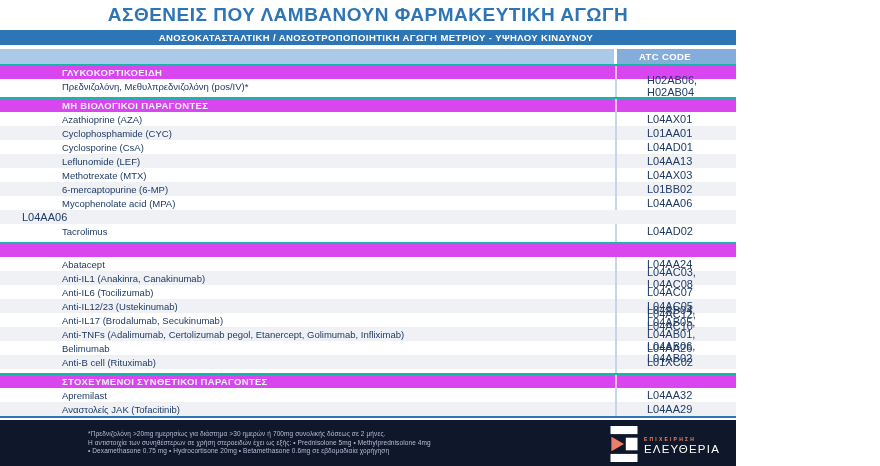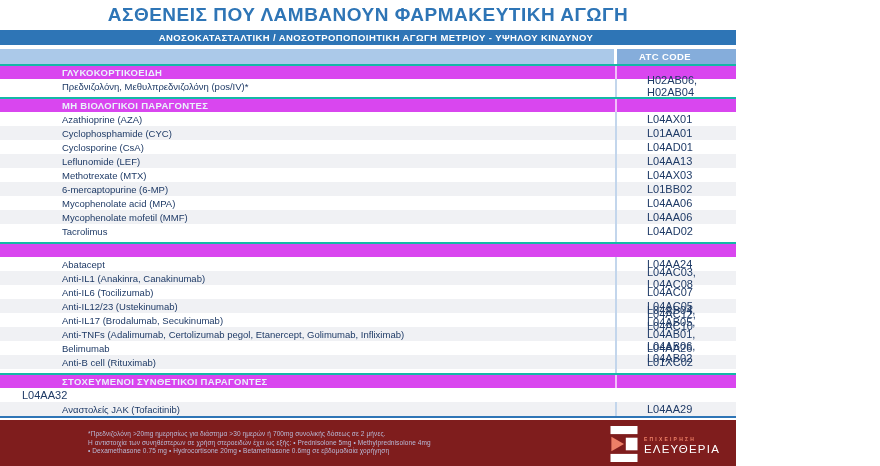--- a/index.html
+++ b/index.html
@@ -39,21 +39,21 @@
   .data-row .cell-l{padding-left:62px;border-right:2px solid #C3D6EC;color:#1E3A66;font-size:9.5px;}
   .data-row .cell-r{color:#1E3A66;font-size:11px;}
   .data-row.alt{background:#F0F1F4;}
 
   .section-gap{height:4px;}
   .section-gap .cell-l{border-right:2px solid #C3D6EC;}
 
   .bottom-line{height:2px;background:#2E75B6;}
 
   .footer{
-    margin-top:auto;height:46px;background:#7f1d1d;position:relative;
+    margin-top:auto;height:46px;background:#0f172a;position:relative;
     display:flex;align-items:center;
   }
   .footnotes{
     padding-left:88px;color:#B9BCD9;font-size:6.5px;line-height:8.5px;letter-spacing:.1px;
   }
   .logo{
     position:absolute;right:16px;top:6px;display:flex;align-items:center;gap:6px;
   }
   .logo-text{display:flex;flex-direction:column;line-height:1;}
   .logo-top{color:#EE8068;font-size:5px;font-weight:700;letter-spacing:2.2px;margin-bottom:2px;}
@@ -114,21 +114,20 @@
       </div>
       <div class="cols data-row alt">
         <div class="cell-l">6-mercaptopurine (6-MP)</div>
         <div class="cell-r">L01BB02</div>
       </div>
       <div class="cols data-row">
         <div class="cell-l">Mycophenolate acid (MPA)</div>
         <div class="cell-r">L04AA06</div>
       </div>
       <div class="cols data-row alt">
-        <div class="cell-l">Mycophenolate mofetil (MMF)</div>
         <div class="cell-r">L04AA06</div>
       </div>
       <div class="cols data-row">
         <div class="cell-l">Tacrolimus</div>
         <div class="cell-r">L04AD02</div>
       </div>
       <div class="cols section-gap">
         <div class="cell-l"></div>
         <div class="cell-r"></div>
       </div>
@@ -169,20 +168,21 @@
       </div>
       <div class="cols section-gap">
         <div class="cell-l"></div>
         <div class="cell-r"></div>
       </div>
       <div class="cols section-bar">
         <div class="cell-l">ΣΤΟΧΕΥΜΕΝΟΙ ΣΥΝΘΕΤΙΚΟΙ ΠΑΡΑΓΟΝΤΕΣ</div>
         <div class="cell-r"></div>
       </div>
       <div class="cols data-row">
+        <div class="cell-l">Apremilast</div>
         <div class="cell-r">L04AA32</div>
       </div>
       <div class="cols data-row alt">
         <div class="cell-l">Αναστολείς JAK (Tofacitinib)</div>
         <div class="cell-r">L04AA29</div>
       </div>
     </div>
 
   <div class="bottom-line"></div>
 

